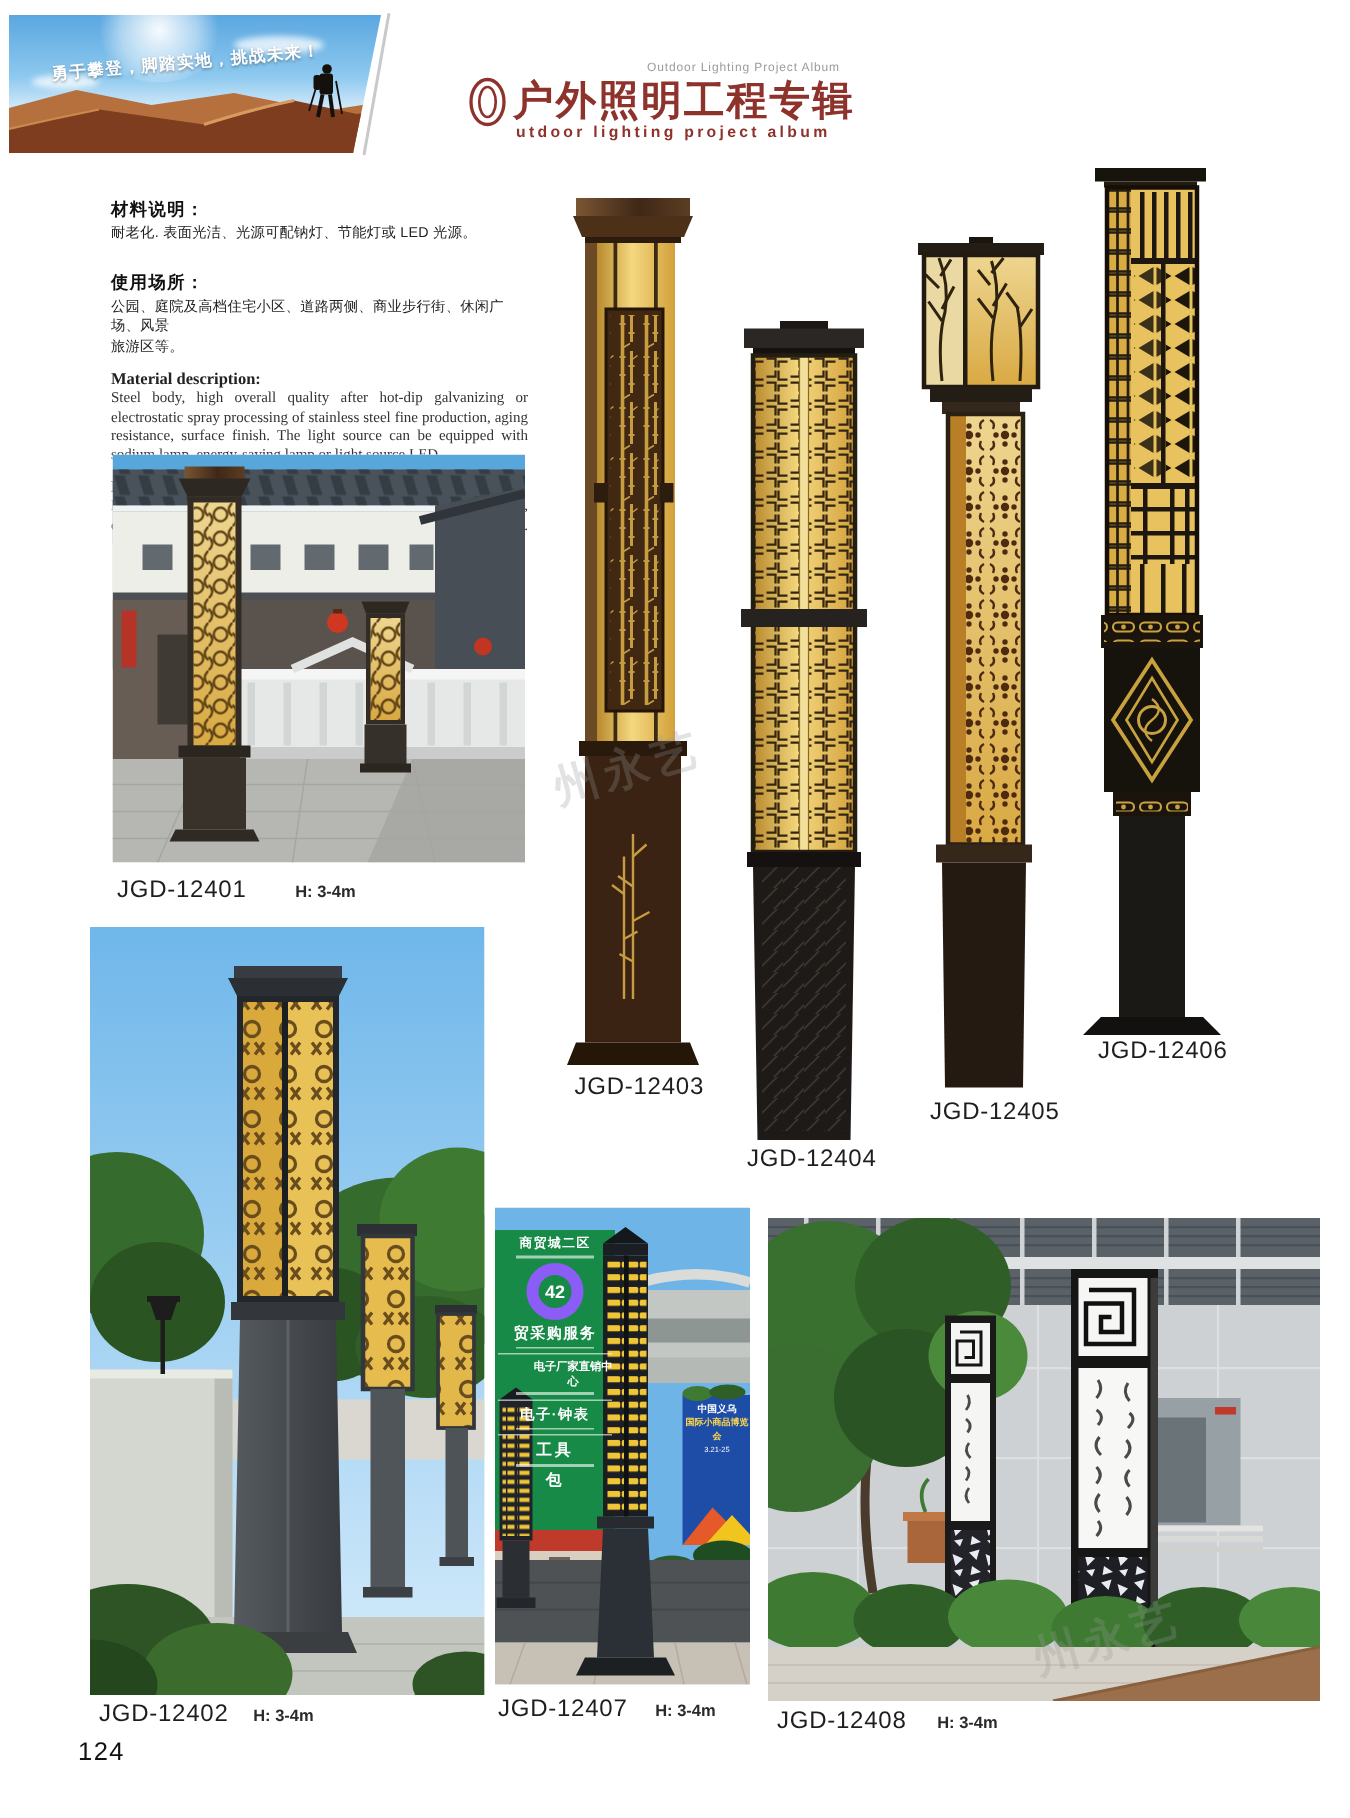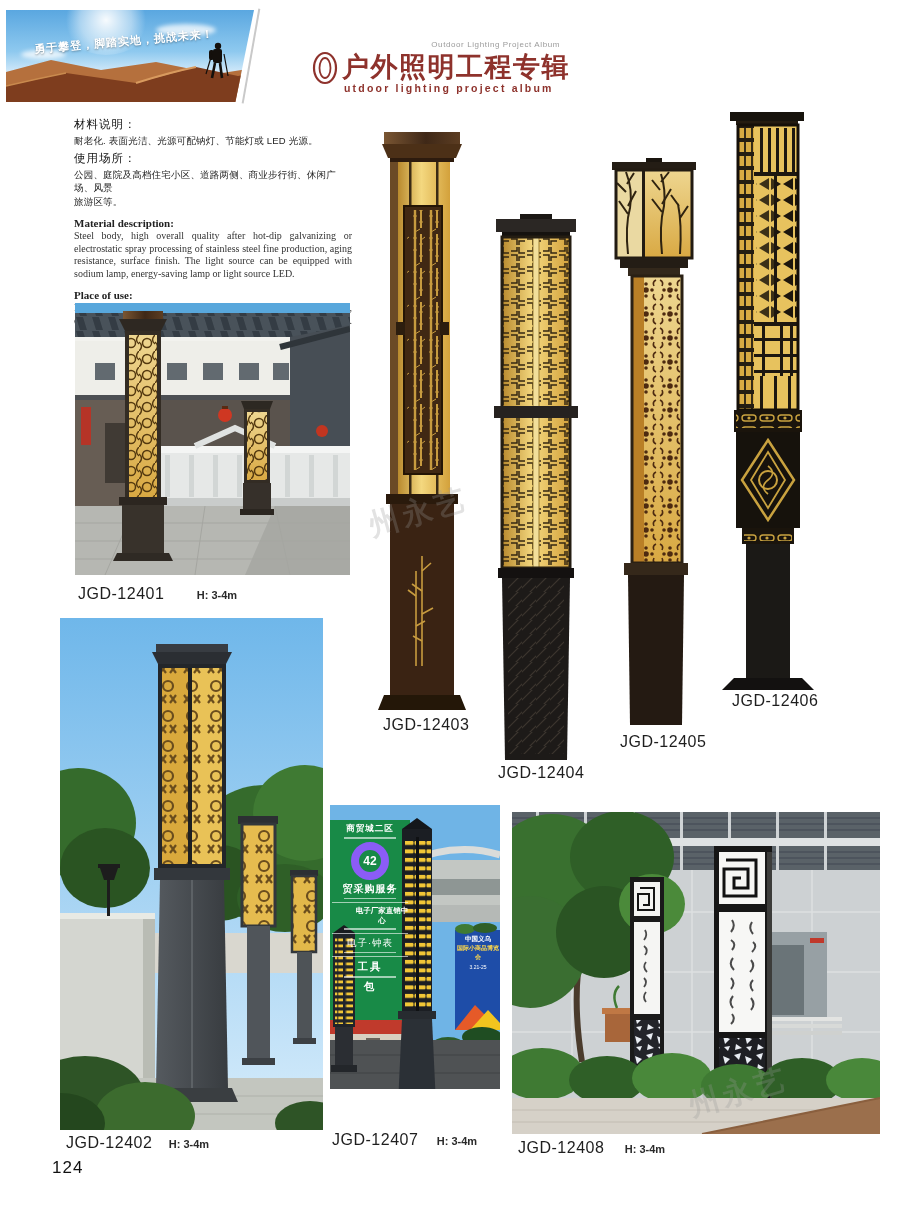--- a/index.html
+++ b/index.html
@@ -16,21 +16,21 @@
   .banner-edge{position:absolute;left:250px;top:8px;width:1.5px;height:96px;background:#c9c9c9;transform:rotate(10deg);}
   .banner-slogan{position:absolute;left:28px;top:24px;color:#fff;font-weight:bold;font-size:11px;
                  letter-spacing:1px;transform:rotate(-5deg);text-shadow:0 1px 2px rgba(0,0,0,.35);white-space:nowrap;}
   .title-en-top{position:absolute;left:310px;top:40px;width:250px;text-align:right;font-size:8px;
                 color:#9b9b9b;letter-spacing:.6px;}
   .title-main{position:absolute;left:312px;top:49px;display:flex;align-items:flex-end;gap:4px;}
   .title-cn{font-size:27px;font-weight:bold;color:#8e322c;letter-spacing:1.5px;white-space:nowrap;}
   .title-en-bottom{position:absolute;left:344px;top:82px;font-size:10.5px;font-weight:bold;color:#8e322c;letter-spacing:2.2px;}
   
   .specs{position:absolute;left:74px;top:114px;width:278px;color:#222;}
-  .specs .h-cn{font-size:11.5px;font-weight:normal;color:#111;margin:3px 0 2px 0;letter-spacing:1px;}
+  .specs .h-cn{font-size:11.5px;font-weight:bold;color:#111;margin:18px 0 2px 0;letter-spacing:1px;}
   .specs .p-cn{font-size:9.5px;line-height:13.5px;letter-spacing:.2px;}
   .specs .h-en{font-family:"Liberation Serif",serif;font-size:11px;font-weight:bold;margin:9px 0 1px 0;}
   .specs .p-en{font-family:"Liberation Serif",serif;font-size:10px;line-height:12.5px;text-align:justify;color:#333;}
   
   .photo{position:absolute;overflow:hidden;background:#dfe3e6;}
   
   .cap{position:absolute;white-space:nowrap;color:#1e1e1e;}
   .cap .model{font-size:16px;letter-spacing:.5px;}
   .cap .hh{font-size:11px;font-weight:bold;color:#2a2a2a;}
   .watermark{position:absolute;font-size:30px;font-weight:bold;color:rgba(150,150,150,.28);
@@ -38,21 +38,21 @@
   .pageno{position:absolute;left:52px;top:1158px;font-size:17px;color:#111;letter-spacing:1px;}
   
   .sign{position:absolute;left:0;top:15px;width:80px;height:200px;color:#fff;text-align:center;}
   .sign .dist{font-size:8.5px;font-weight:bold;letter-spacing:1px;margin-top:3px;}
   .sign .num{width:22px;height:22px;line-height:22px;margin:3px auto 2px auto;border:8px solid #8b5cf6;
              border-radius:50%;font-size:12px;font-weight:bold;}
   .sign .l1{font-size:10px;font-weight:bold;letter-spacing:1px;}
   .sign .bar{height:2px;background:rgba(255,255,255,.85);margin:2px 8px;}
   .sign .bar.sm{height:1.5px;background:rgba(255,255,255,.6);margin:2px 14px;}
   .sign .l2{font-size:7.5px;font-weight:bold;padding-left:24px;}
-  .sign .l3{font-size:9.5px;font-weight:normal;letter-spacing:1px;}
+  .sign .l3{font-size:9.5px;font-weight:bold;letter-spacing:1px;}
   .sign .l4{font-size:10.5px;font-weight:bold;letter-spacing:2px;}
   .sign .sep{height:1px;background:rgba(255,255,255,.6);margin:3px 2px;}
   .poster-text{position:absolute;left:126px;top:130px;width:44px;text-align:center;color:#fff;}
   .poster-text .pl1{font-size:6.5px;font-weight:bold;}
   .poster-text .pl2{font-size:6px;color:#ffd84a;font-weight:bold;}
   .poster-text .pl3{font-size:5px;margin-top:2px;}
 </style>
 </head>
 <body>
 
@@ -444,21 +444,21 @@
         <ellipse cx="0" cy="505" rx="45" ry="30" fill="#24471e"></ellipse>
         <ellipse cx="250" cy="505" rx="35" ry="22" fill="#2e5426"></ellipse>
       </g>
     </svg>
   </div>
   <div class="cap" style="left:66px;top:1134px;">
     <span class="model">JGD-12402</span>
     <span class="hh" style="margin-left:12px;">H: 3-4m</span>
   </div>
 
-  <div class="photo" style="left:330px;top:805px;width:170px;height:284px;">
+  <div class="photo" style="left:330px;top:805px;width:170px;height:318px;">
     <svg width="170" height="318" style="position:absolute;left:0;top:0">
       <rect width="170" height="318" fill="#6fb4e6"></rect>
       <g>
         <rect x="75" y="55" width="95" height="62" fill="#c3c7c3"></rect>
         <path d="M75 58 Q125 36 170 50" stroke="#dadcda" stroke-width="7" fill="none"></path>
         <rect x="80" y="74" width="90" height="16" fill="#8e9694"></rect>
         <rect x="75" y="100" width="95" height="17" fill="#b5b9b6"></rect>
       </g>
       <rect x="0" y="15" width="80" height="200" fill="#188a47"></rect>
       <rect x="0" y="215" width="80" height="14" fill="#c03a2c"></rect>

